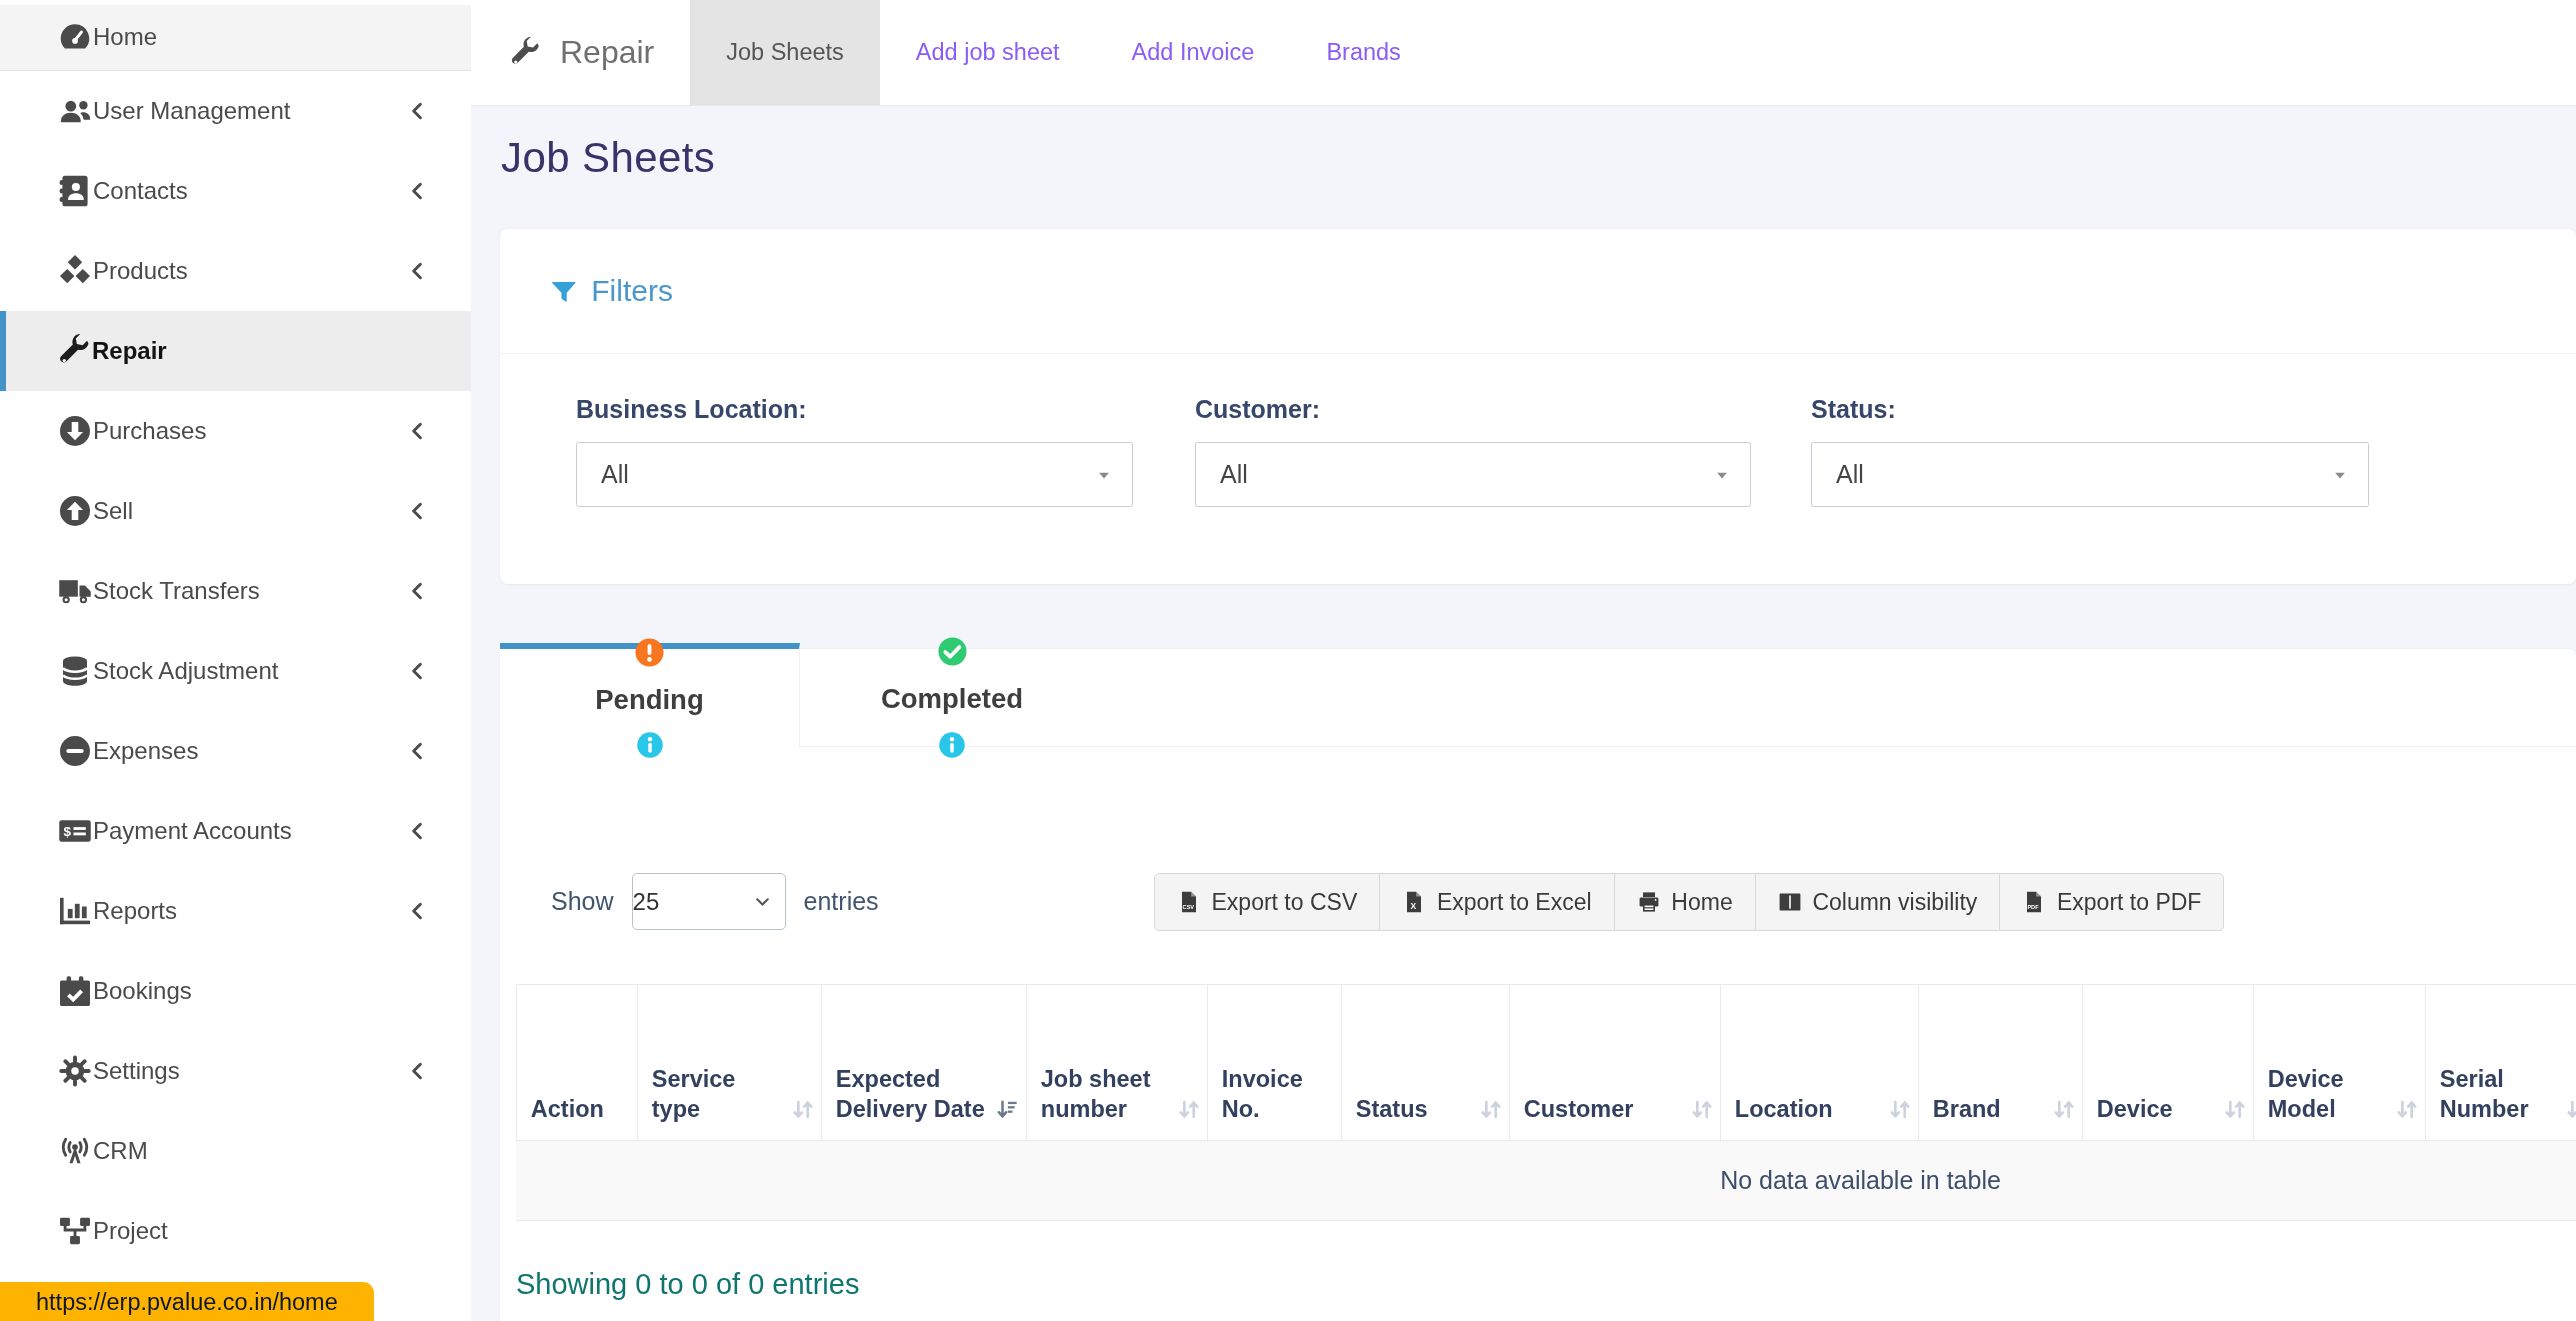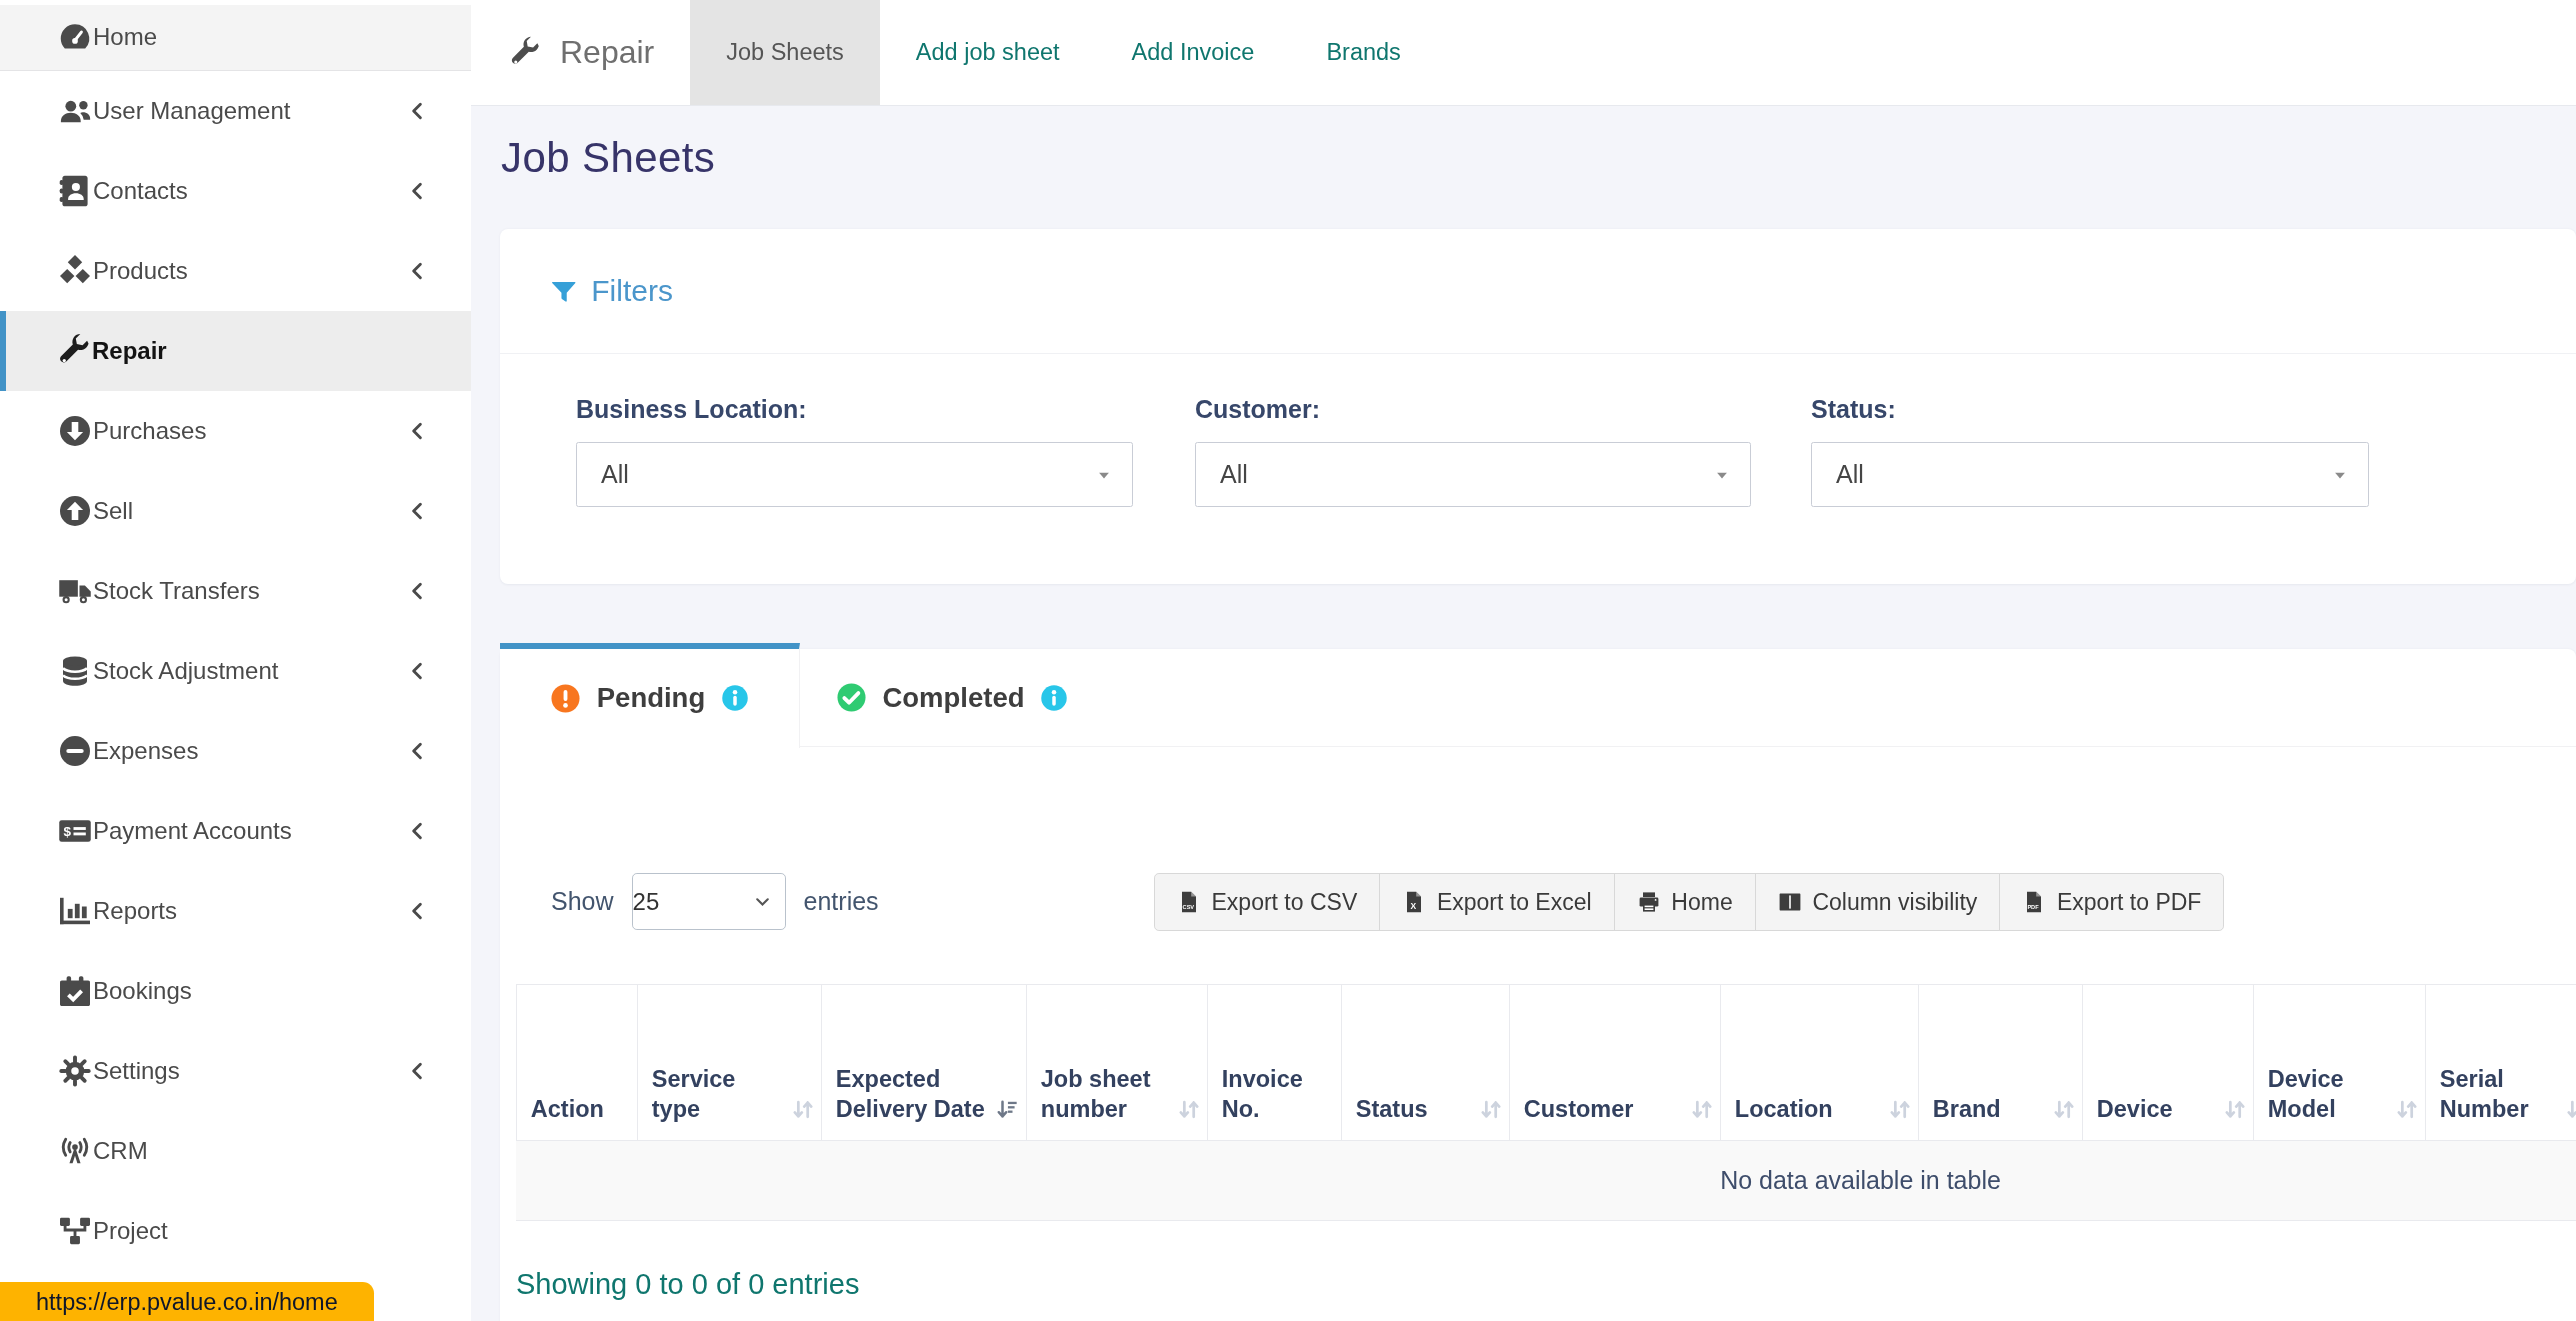--- a/index.html
+++ b/index.html
@@ -20,21 +20,21 @@
   .side-item.highlight{height:65px;background:#f4f4f4;border-bottom:0.8px solid #e4e4e6;}
   .side-item.active{background:#ededed;border-left:6.5px solid #4293c7;font-weight:700;color:#141414;}
   .side-item.active .ico{margin-left:50px;color:#1d1d1d;}
 
   
   #topbar{position:absolute;left:471px;top:0;width:2105px;height:106px;background:#fff;
           display:flex;align-items:stretch;border-bottom:0.8px solid #e7e9ee;box-sizing:border-box;}
   .brand{display:flex;align-items:center;padding:0 36px 0 37px;font-size:32px;color:#6f6f6f;cursor:pointer;}
   .brand .ico{width:34px;height:34px;margin-right:18px;color:#4d4d4d;}
   #top-tabs{display:flex;align-items:stretch;}
-  .top-tab{display:flex;align-items:center;padding:0 36px;font-size:23.5px;color:#0f766e;cursor:pointer;}
+  .top-tab{display:flex;align-items:center;padding:0 36px;font-size:23.5px;color:#8b5cf6;cursor:pointer;}
   .top-tab.active{background:#e4e4e4;color:#555;}
 
   
   #page-title{position:absolute;left:501px;top:134px;margin:0;font-size:42px;font-weight:500;
               color:#373469;letter-spacing:0.4px;}
 
   
   #filter-card{position:absolute;left:500px;top:229px;width:2076px;height:355px;background:#fff;
                border-radius:8px;box-shadow:0 0.8px 2.4px rgba(25,30,60,.06);}
   .fc-head{height:125px;display:flex;align-items:center;padding-left:50px;
@@ -48,21 +48,21 @@
            display:flex;align-items:center;padding:0 24px;font-size:25px;color:#454545;
            position:relative;box-sizing:border-box;cursor:pointer;}
   .fselect .caret{position:absolute;right:19.4px;top:50%;transform:translateY(-50%);
                   width:18px;height:18px;color:#8a8a8a;}
 
   
   #main-card{position:absolute;left:500px;top:649px;width:2076px;height:672px;background:#fff;
              border-radius:8px 8px 0 0;box-shadow:0 0.8px 2.4px rgba(25,30,60,.06);}
   .tab-row{position:relative;height:97px;border-bottom:1.6px solid #f1f1f3;}
   .rtab{position:absolute;display:flex;align-items:center;justify-content:center;gap:14.6px;
-        font-size:27.5px;font-weight:700;color:#3e3e3e;cursor:pointer;}
+        font-size:27.5px;font-weight:700;color:#3e3e3e;cursor:pointer;flex-direction:column;}
   .rtab .status{width:33px;height:33px;}
   .rtab .info{width:30px;height:30px;}
   .i-orange{color:#f8761f;} .i-green{color:#2fcb72;} .i-cyan{color:#28c6e9;}
   .rtab.active{left:0;top:-6.5px;width:300px;height:105px;background:#fff;border-top:6.5px solid #4293c7;
                border-right:0.8px solid #f1f1f3;box-sizing:border-box;z-index:2;}
   .rtab.inactive{left:300px;top:0;width:304px;height:97px;}
 
   
   .show-row{position:absolute;left:51px;top:224px;height:57px;display:flex;align-items:center;
             gap:18px;font-size:25px;color:#43556e;}

